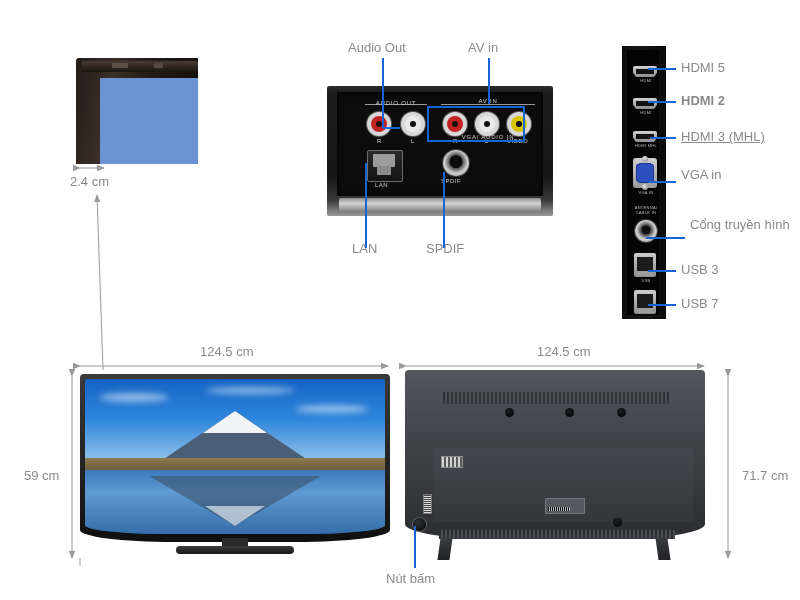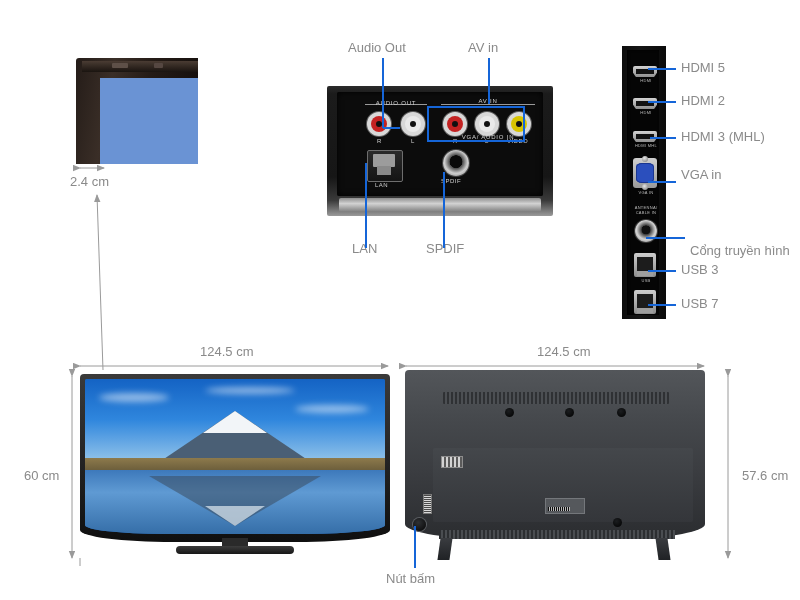--- a/index.html
+++ b/index.html
@@ -523,24 +523,24 @@
       <div class="coax" style="top:170px;"></div>
 
       <div class="usb" style="top:203px;"></div>
       <div class="portcap" style="top:228px;">USB</div>
 
       <div class="usb" style="top:240px;"></div>
     </div>
   </div>
 
   <div class="lbl" style="left:681px; top:61px;">HDMI 5</div>
-  <div class="lbl" style="left:681px; top:94px;">HDMI 2</div>
-  <div class="lbl" style="left:681px; top:130px;">HDMI 3 (MHL)</div>
+  <div class="lbl" style="left:681px; top:94px;font-weight:bold;">HDMI 2</div>
+  <div class="lbl" style="left:681px; top:130px;text-decoration:underline;">HDMI 3 (MHL)</div>
   <div class="lbl" style="left:681px; top:168px;">VGA in</div>
-  <div class="lbl" style="left:690px; top:244px;">Cổng truyền hình</div>
+  <div class="lbl" style="left:690px; top:218px;">Cổng truyền hình</div>
   <div class="lbl" style="left:681px; top:263px;">USB 3</div>
   <div class="lbl" style="left:681px; top:297px;">USB 7</div>
 
   <div class="tv-front">
     <div class="frame"></div>
     <div class="screen">
       <div class="sky"></div>
       <div class="cloud" style="left:14px; top:14px; width:70px; height:9px;"></div>
       <div class="cloud" style="left:120px; top:8px; width:90px; height:7px;"></div>
       <div class="cloud" style="left:210px; top:26px; width:74px; height:8px;"></div>
@@ -550,42 +550,42 @@
       <div class="water">
         <div class="refl"></div>
         <div class="refl-snow"></div>
       </div>
     </div>
     <div class="neck"></div>
     <div class="stand"></div>
   </div>
 
   <div class="dim" style="left:200px; top:344px;">124.5 cm</div>
-  <div class="dim" style="left:24px; top:468px;">60 cm</div>
+  <div class="dim" style="left:24px; top:468px;">59 cm</div>
 
   <div class="tv-back">
     <div class="shell">
       <div class="topvent"></div>
       <div class="lowerplate"></div>
       <div class="connblock"></div>
       <div class="barcode"></div>
       <div class="sticker"></div>
       <div class="hole" style="left:100px; top:38px;"></div>
       <div class="hole" style="left:160px; top:38px;"></div>
       <div class="hole" style="left:212px; top:38px;"></div>
       <div class="hole" style="left:208px; top:148px;"></div>
       <div class="botvent"></div>
       <div class="joy"></div>
     </div>
     <div class="leg l"></div>
     <div class="leg r"></div>
   </div>
 
   <div class="dim" style="left:537px; top:344px;">124.5 cm</div>
-  <div class="dim" style="left:742px; top:468px;">57.6 cm</div>
+  <div class="dim" style="left:742px; top:468px;">71.7 cm</div>
   <div class="lbl" style="left:386px; top:572px;">Nút bấm</div>
 
   <svg class="overlay">
     <defs>
       <marker id="ahead" markerWidth="9" markerHeight="9" refX="7" refY="3.2" orient="auto" markerUnits="strokeWidth">
         <path d="M0,0 L8,3.2 L0,6.4 z" fill="#9a9a9a"></path>
       </marker>
       <marker id="ahead2" markerWidth="9" markerHeight="9" refX="7" refY="3.2" orient="auto" markerUnits="strokeWidth">
         <path d="M0,0 L8,3.2 L0,6.4 z" fill="#9a9a9a"></path>
       </marker>

